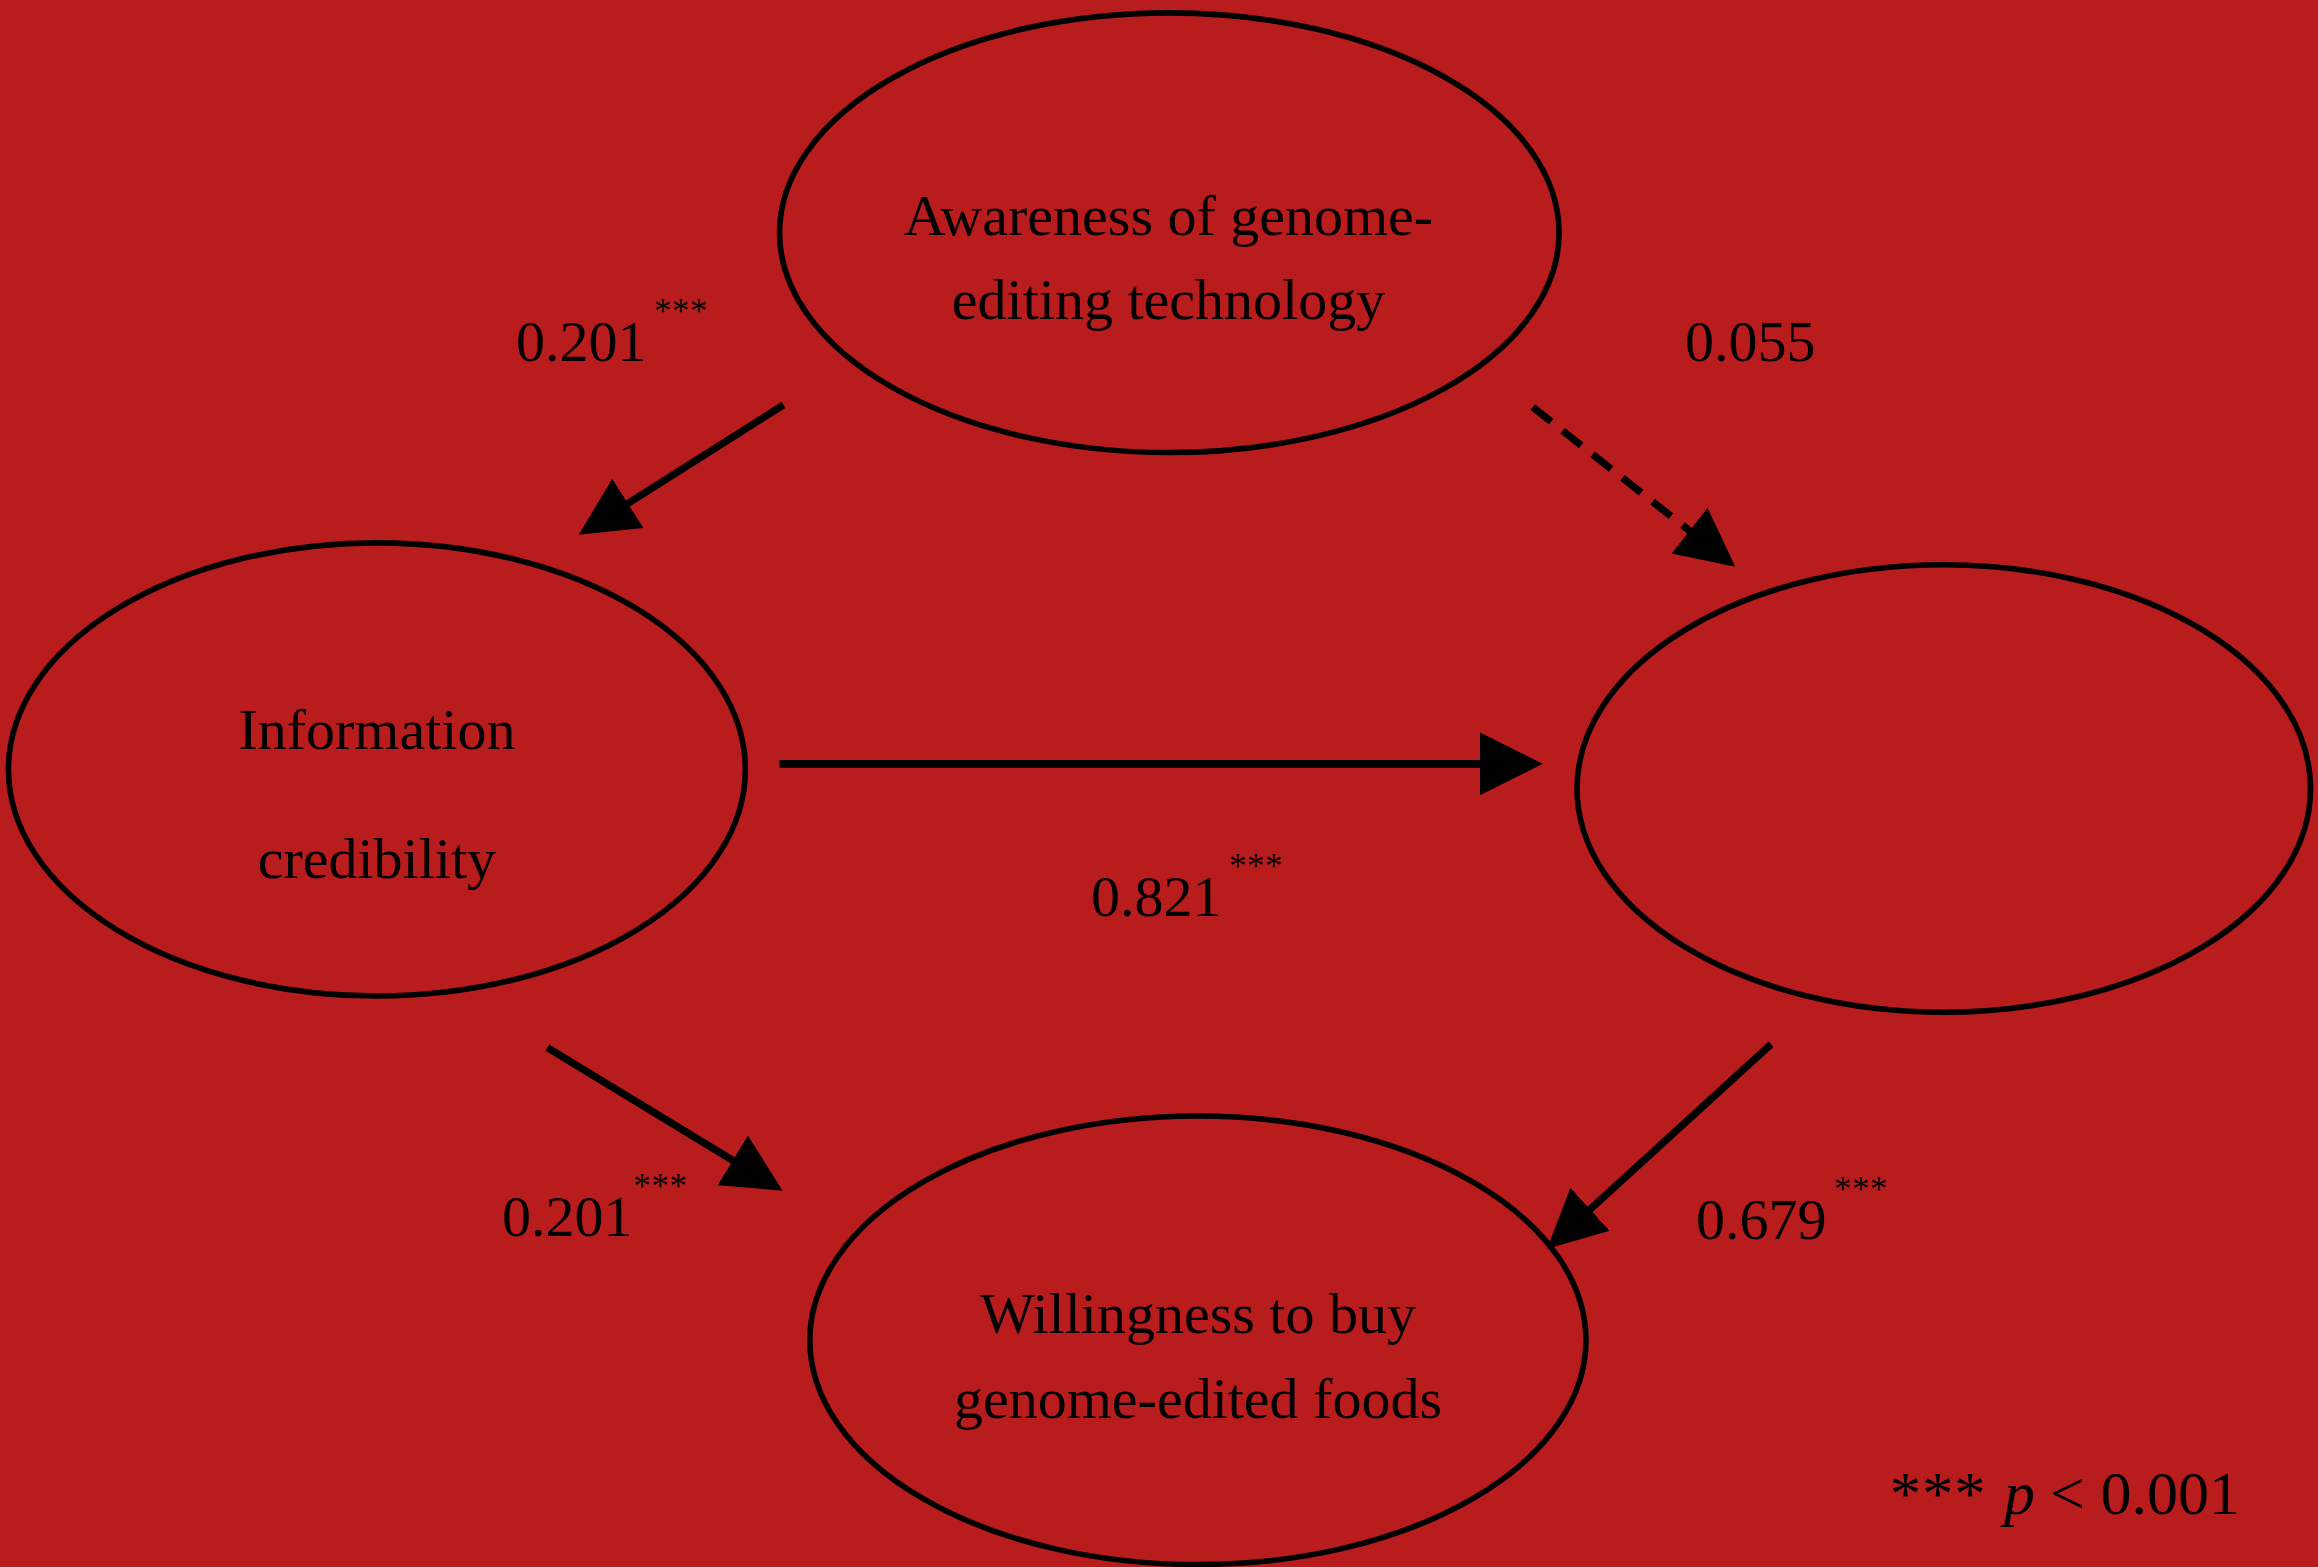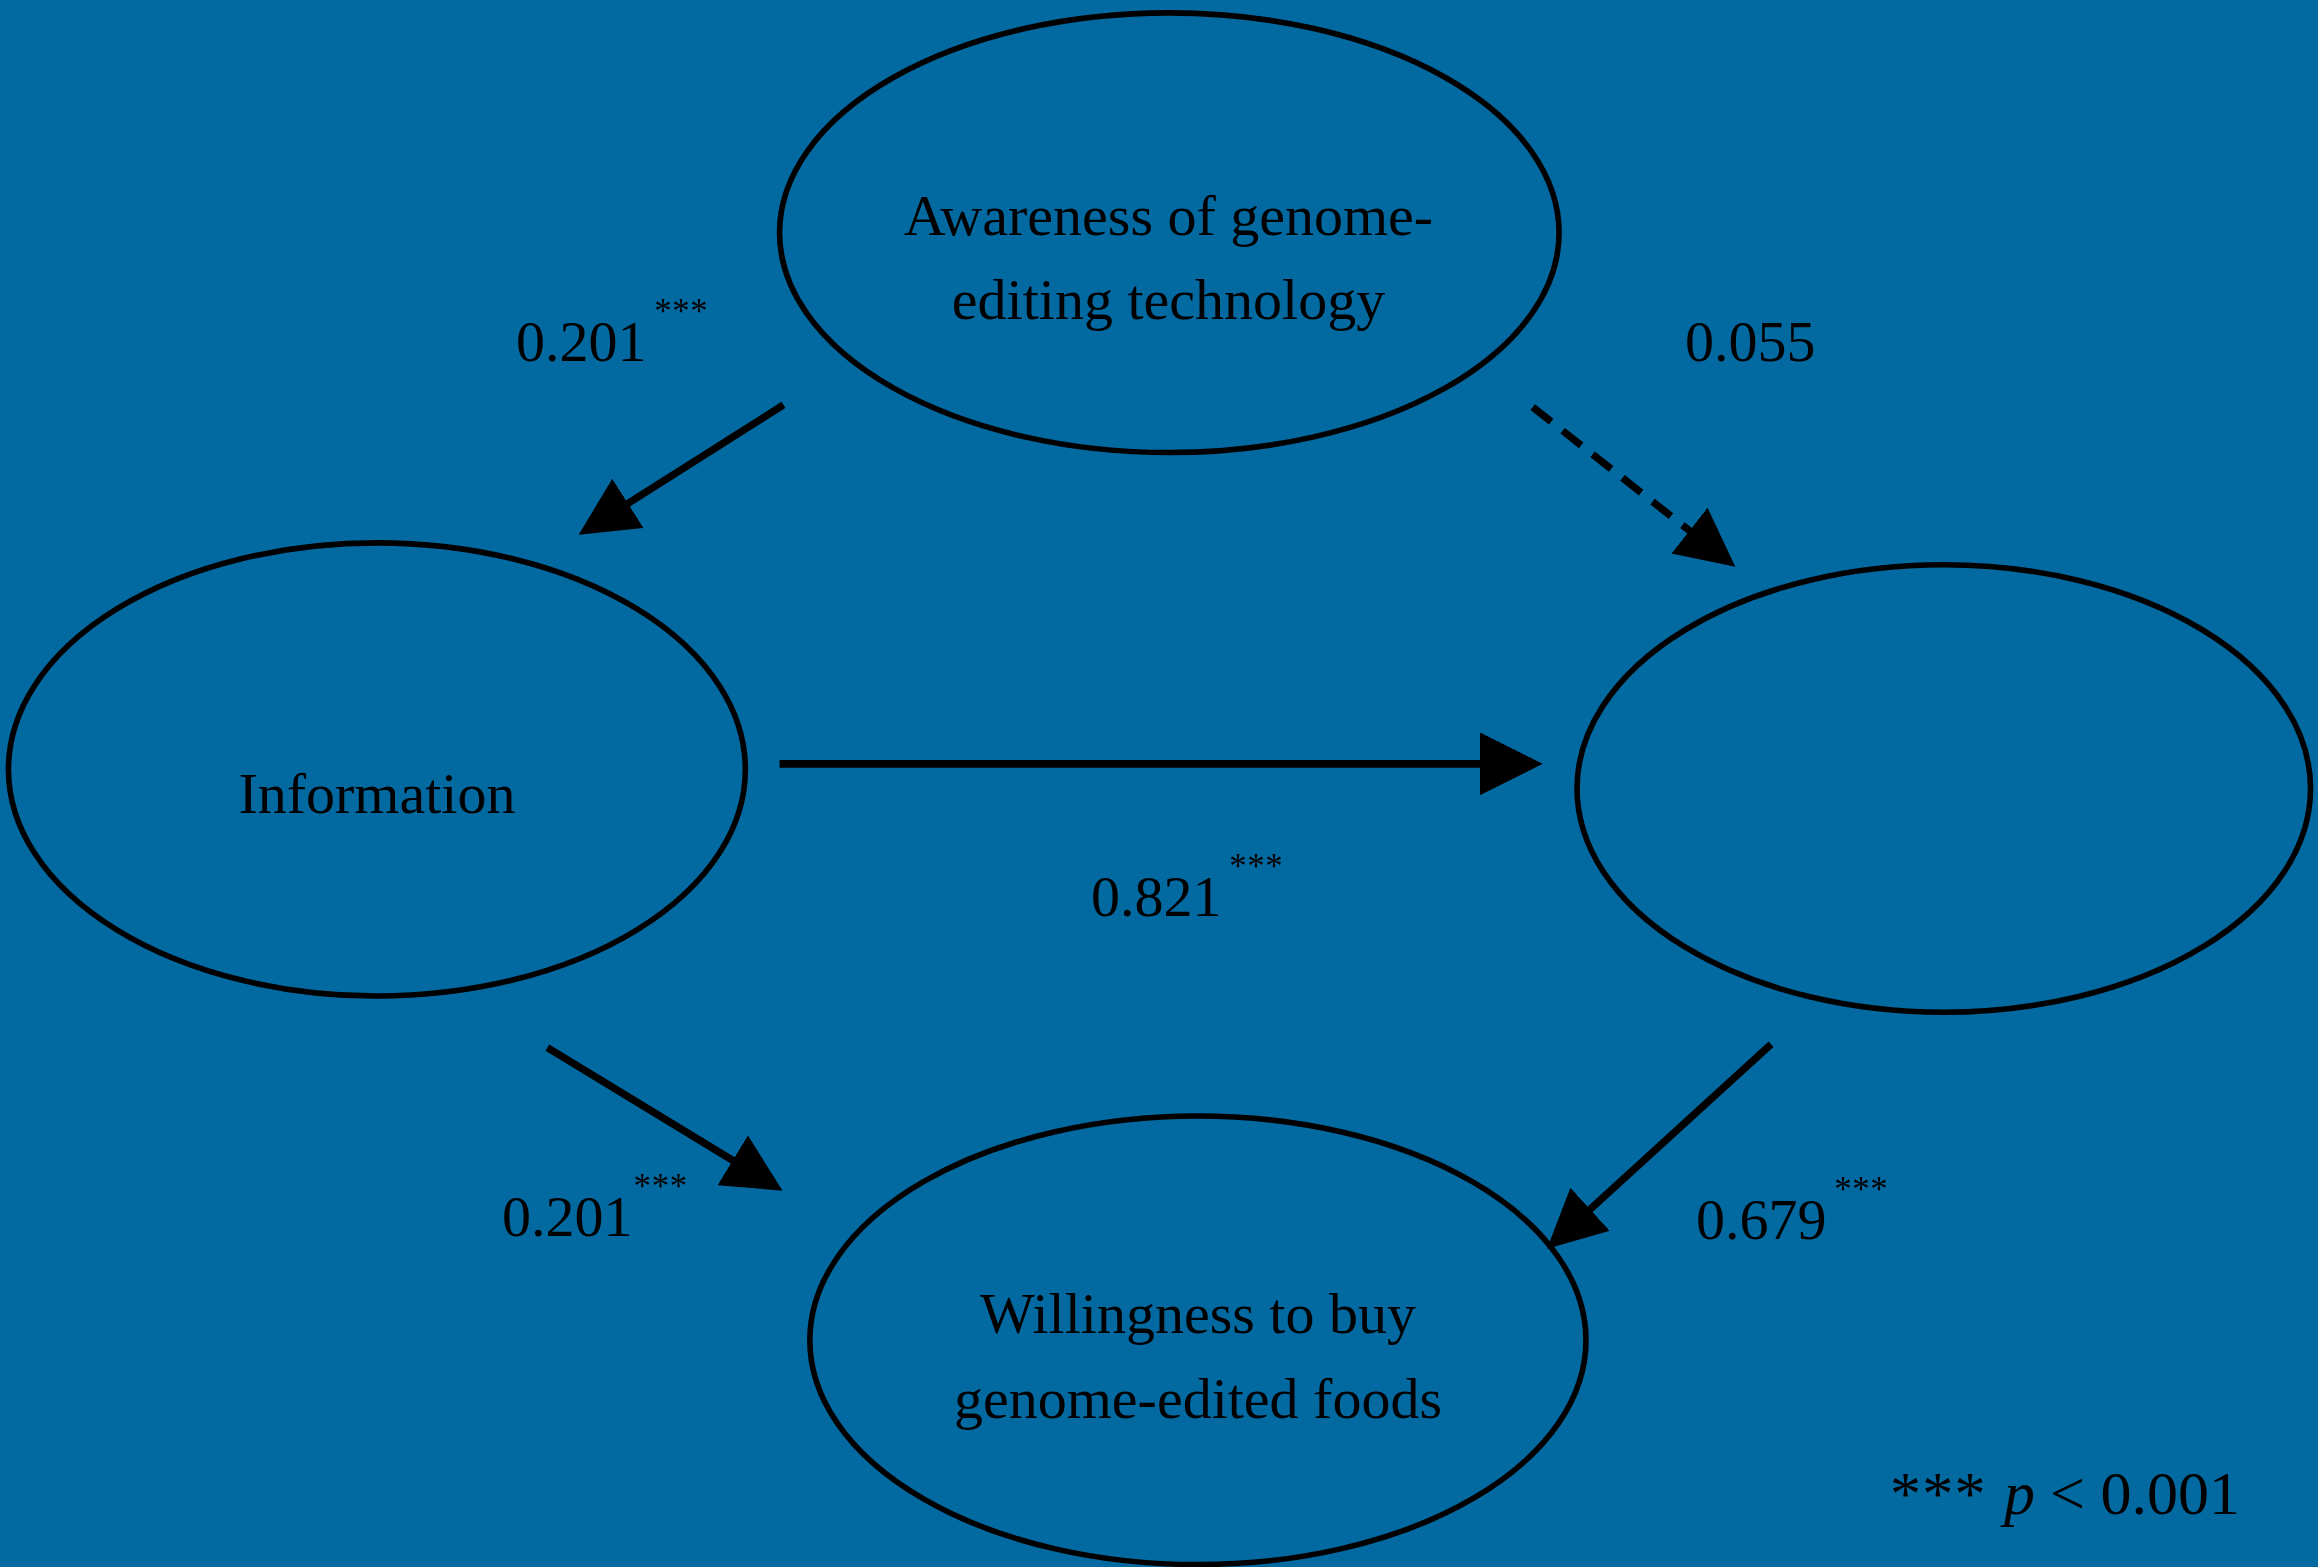--- a/index.html
+++ b/index.html
@@ -9,21 +9,21 @@
     width: 2319px;
     height: 1568px;
     overflow: hidden;
     font-family: "Liberation Serif", "DejaVu Serif", serif;
     color: #000000;
   }
   #stage {
     position: relative;
     width: 2319px;
     height: 1568px;
-    background: #0369a1;
+    background: #b91c1c;
   }
   #diagram-svg {
     position: absolute;
     left: 0;
     top: 0;
     width: 2319px;
     height: 1568px;
   }
   .node-label {
     position: absolute;
@@ -101,20 +101,21 @@
     <line x1="3158" y1="1862" x2="2770" y2="2216" stroke="#000000" stroke-width="13" marker-end="url(#arrowhead)"></line>
   </svg>
 
   <div id="label-awareness" class="node-label">
     <span class="line">Awareness of genome-</span>
     <span class="line">editing technology</span>
   </div>
 
   <div id="label-information" class="node-label">
     <span class="line">Information</span>
+    <span class="line">credibility</span>
   </div>
 
 
   <div id="label-willingness" class="node-label">
     <span class="line">Willingness to buy</span>
     <span class="line">genome-edited foods</span>
   </div>
 
   <div id="plabel-awareness-information" class="path-label">
     <span>0.201</span><sup class="sig">***</sup>

